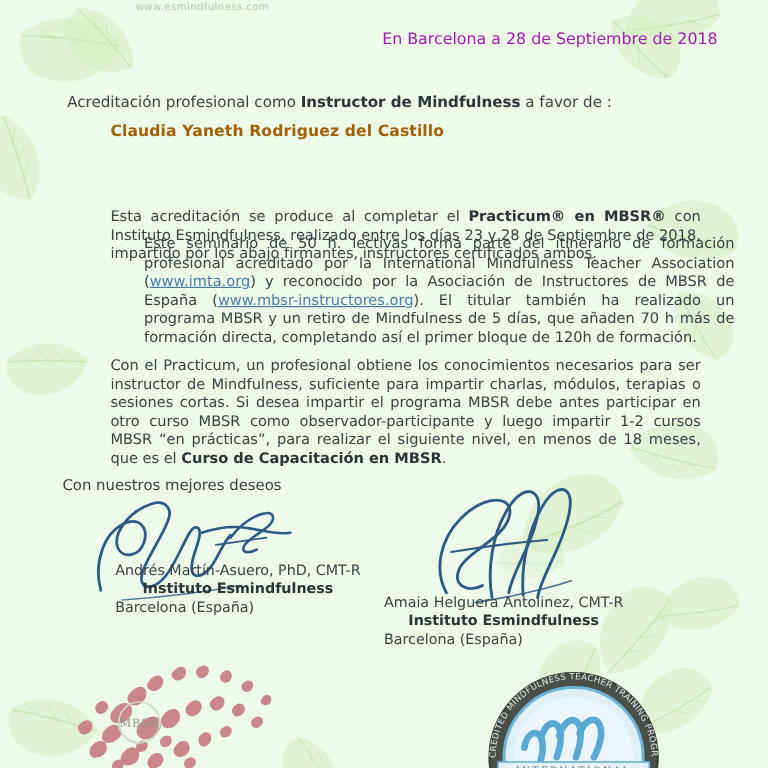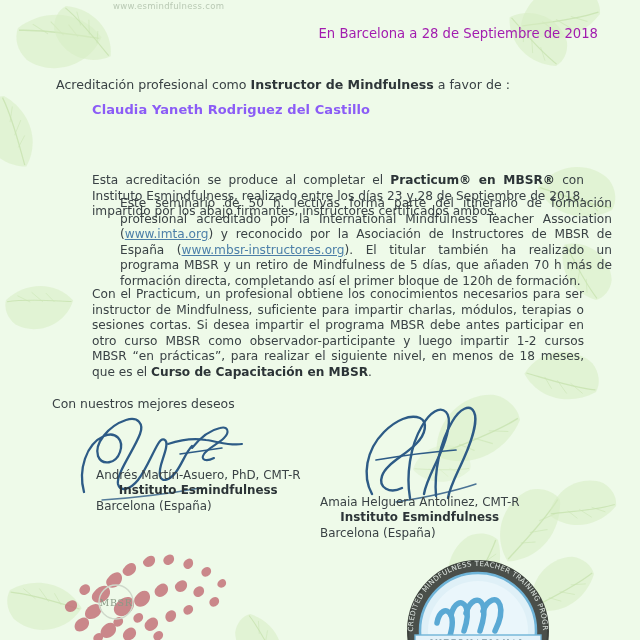--- a/index.html
+++ b/index.html
@@ -53,41 +53,41 @@
     font-size:12.6px;
     color:#3a4245;
     text-align:center;
   }
   .intro b{font-weight:bold;color:#2e3639;}
   .recipient{
     position:absolute;
     left:92px;top:102px;
     font-size:13px;
     font-weight:bold;
-    color:#8b5cf6;
+    color:#a16207;
     letter-spacing:.1px;
     text-align:center;
   }
   .para{
     position:absolute;
     left:92px;
     width:492px;
     font-size:12.15px;
     line-height:15.6px;
     color:#3a4245;
     text-align:justify;
   }
   .para b{font-weight:bold;color:#2c3437;}
   .para a{
     color:#4c7fa8;
     text-decoration:underline;
   }
   #p1{top:134px;margin-top:39px;}
   #p2{top:196px;margin-left:28px;}
-  #p3{top:287px;}
+  #p3{top:297px;}
   .closing{
     position:absolute;
     left:52px;top:396px;
     font-size:12.4px;
     color:#3a4245;
   }
   
   .sig-wrap{
     position:absolute;
     z-index:4;

